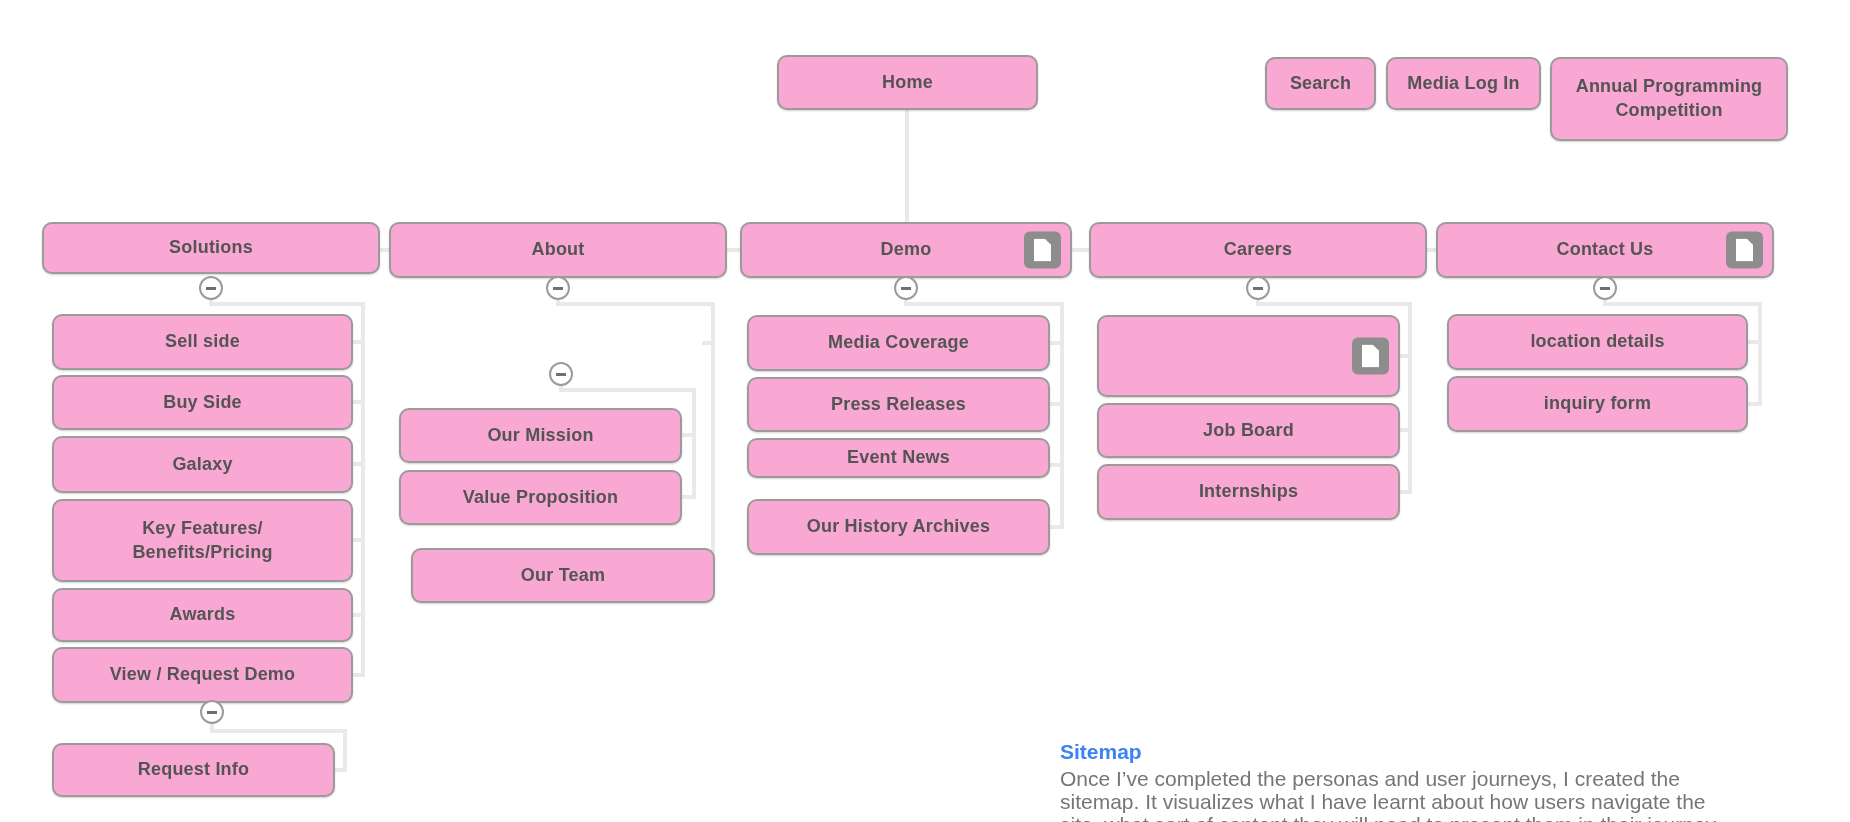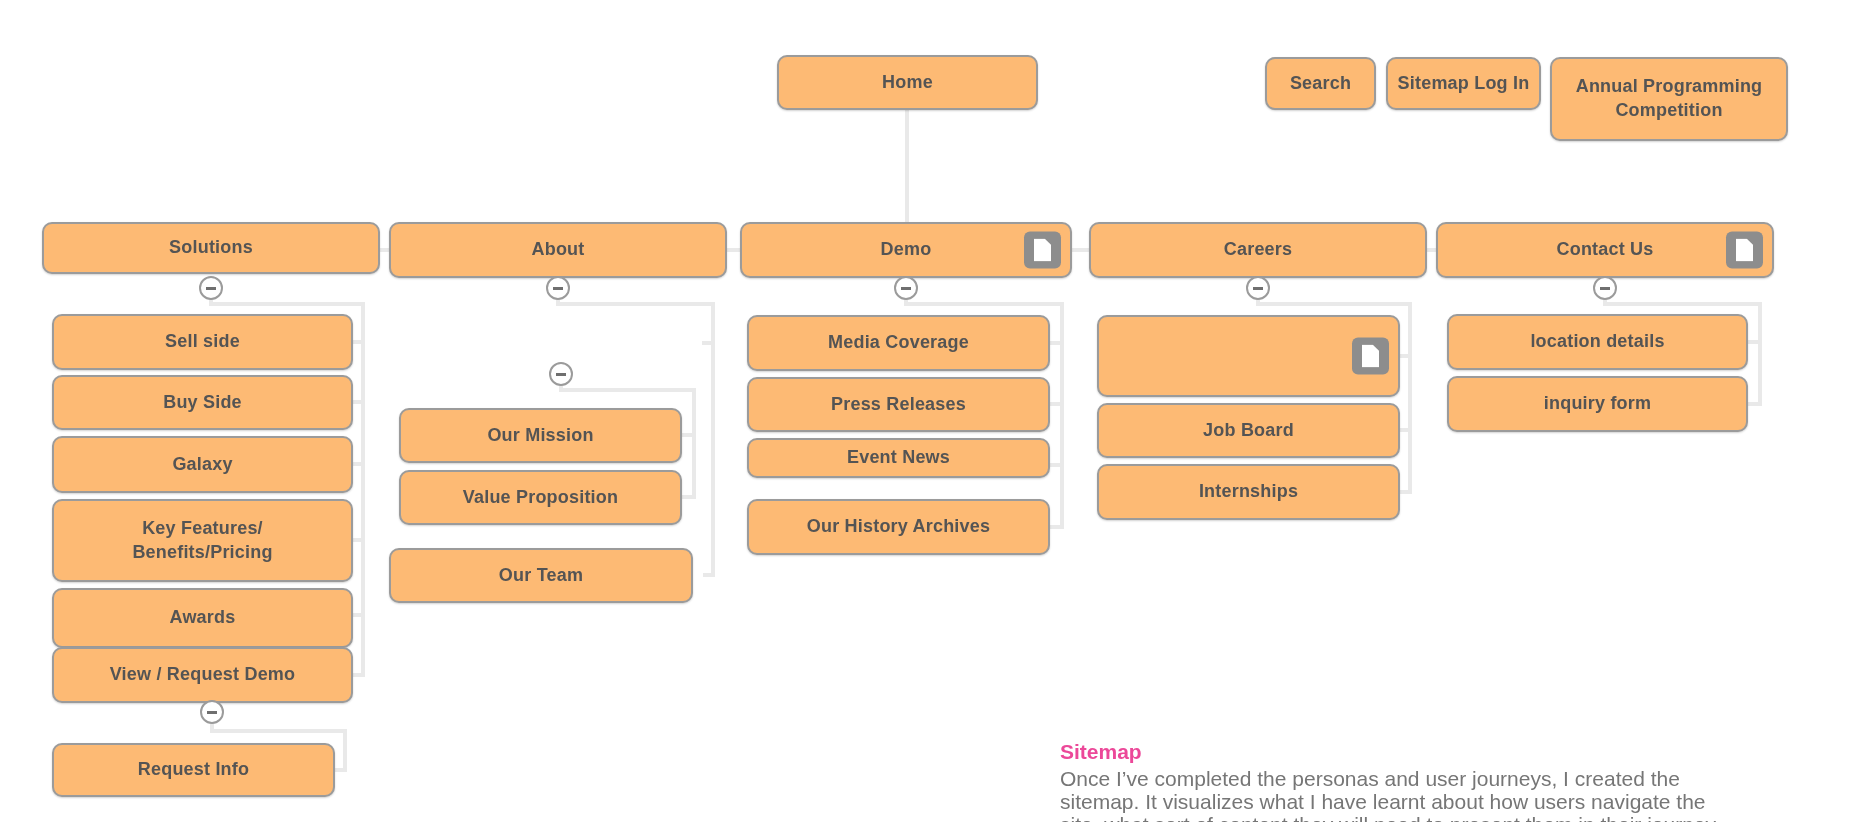--- a/index.html
+++ b/index.html
@@ -5,21 +5,21 @@
   html,body{margin:0;padding:0;background:#ffffff;}
   .canvas{
     position:relative;width:1850px;height:822px;overflow:hidden;background:#ffffff;
     font-family:"Liberation Sans",sans-serif;
   }
   
   .cl{position:absolute;background:#e9e9e9;display:block;z-index:1;}
   
   .node{
     position:absolute;box-sizing:border-box;z-index:2;
-    background:#fdba74;border:2px solid #9b9b9b;border-radius:10px;
+    background:#f9a8d4;border:2px solid #9b9b9b;border-radius:10px;
     display:flex;align-items:center;justify-content:center;
     box-shadow:0 1px 2px rgba(0,0,0,0.18);
   }
   .node-label{
     font-weight:bold;font-size:18px;line-height:1.32;color:#545454;
     text-align:center;white-space:pre-line;letter-spacing:0.2px;
   }
   
   .toggle{
     position:absolute;width:20px;height:20px;z-index:3;
@@ -33,21 +33,21 @@
     width:37px;height:37px;background:#8d8d8d;border-radius:6px;
     display:flex;align-items:center;justify-content:center;z-index:4;
   }
   .page-glyph{
     display:block;width:17px;height:23px;background:#ffffff;
     clip-path:polygon(0 0,62% 0,100% 27%,100% 100%,0 100%);
   }
   
   .note-heading{
     position:absolute;left:1060px;top:740px;width:790px;
-    font-size:21px;font-weight:bold;color:#ec4899;z-index:2;
+    font-size:21px;font-weight:bold;color:#3b82f6;z-index:2;
   }
   .note-line{
     position:absolute;left:1060px;width:790px;
     font-size:21px;color:#767676;z-index:2;white-space:nowrap;
   }
 </style>
 </head>
 <body>
 
 <div class="canvas">
@@ -108,21 +108,21 @@
   <i class="cl" style="left:1748px;top:402px;width:14px;height:4px"></i>
 
   <div class="node" style="left:777px;top:55px;width:261px;height:55px">
     <span class="node-label">Home</span>
   </div>
 
   <div class="node" style="left:1265px;top:57px;width:111px;height:53px">
     <span class="node-label">Search</span>
   </div>
   <div class="node" style="left:1386px;top:57px;width:155px;height:53px">
-    <span class="node-label">Sitemap Log In</span>
+    <span class="node-label">Media Log In</span>
   </div>
   <div class="node" style="left:1550px;top:57px;width:238px;height:84px">
     <span class="node-label">Annual Programming
 Competition</span>
   </div>
 
   <div class="node" style="left:42px;top:222px;width:338px;height:52px">
     <span class="node-label">Solutions</span>
   </div>
   <div class="node" style="left:389px;top:222px;width:338px;height:56px">
@@ -150,37 +150,37 @@
   <div class="node" style="left:52px;top:375px;width:301px;height:55px">
     <span class="node-label">Buy Side</span>
   </div>
   <div class="node" style="left:52px;top:436px;width:301px;height:57px">
     <span class="node-label">Galaxy</span>
   </div>
   <div class="node" style="left:52px;top:499px;width:301px;height:83px">
     <span class="node-label">Key Features/
 Benefits/Pricing</span>
   </div>
-  <div class="node" style="left:52px;top:588px;width:301px;height:60px">
+  <div class="node" style="left:52px;top:588px;width:301px;height:54px">
     <span class="node-label">Awards</span>
   </div>
   <div class="node" style="left:52px;top:647px;width:301px;height:56px">
     <span class="node-label">View / Request Demo</span>
   </div>
   <div class="node" style="left:52px;top:743px;width:283px;height:54px">
     <span class="node-label">Request Info</span>
   </div>
 
   <div class="node" style="left:399px;top:408px;width:283px;height:55px">
     <span class="node-label">Our Mission</span>
   </div>
   <div class="node" style="left:399px;top:470px;width:283px;height:55px">
     <span class="node-label">Value Proposition</span>
   </div>
-  <div class="node" style="left:389px;top:548px;width:304px;height:55px">
+  <div class="node" style="left:411px;top:548px;width:304px;height:55px">
     <span class="node-label">Our Team</span>
   </div>
 
   <div class="node" style="left:747px;top:315px;width:303px;height:56px">
     <span class="node-label">Media Coverage</span>
   </div>
   <div class="node" style="left:747px;top:377px;width:303px;height:55px">
     <span class="node-label">Press Releases</span>
   </div>
   <div class="node" style="left:747px;top:438px;width:303px;height:40px">

